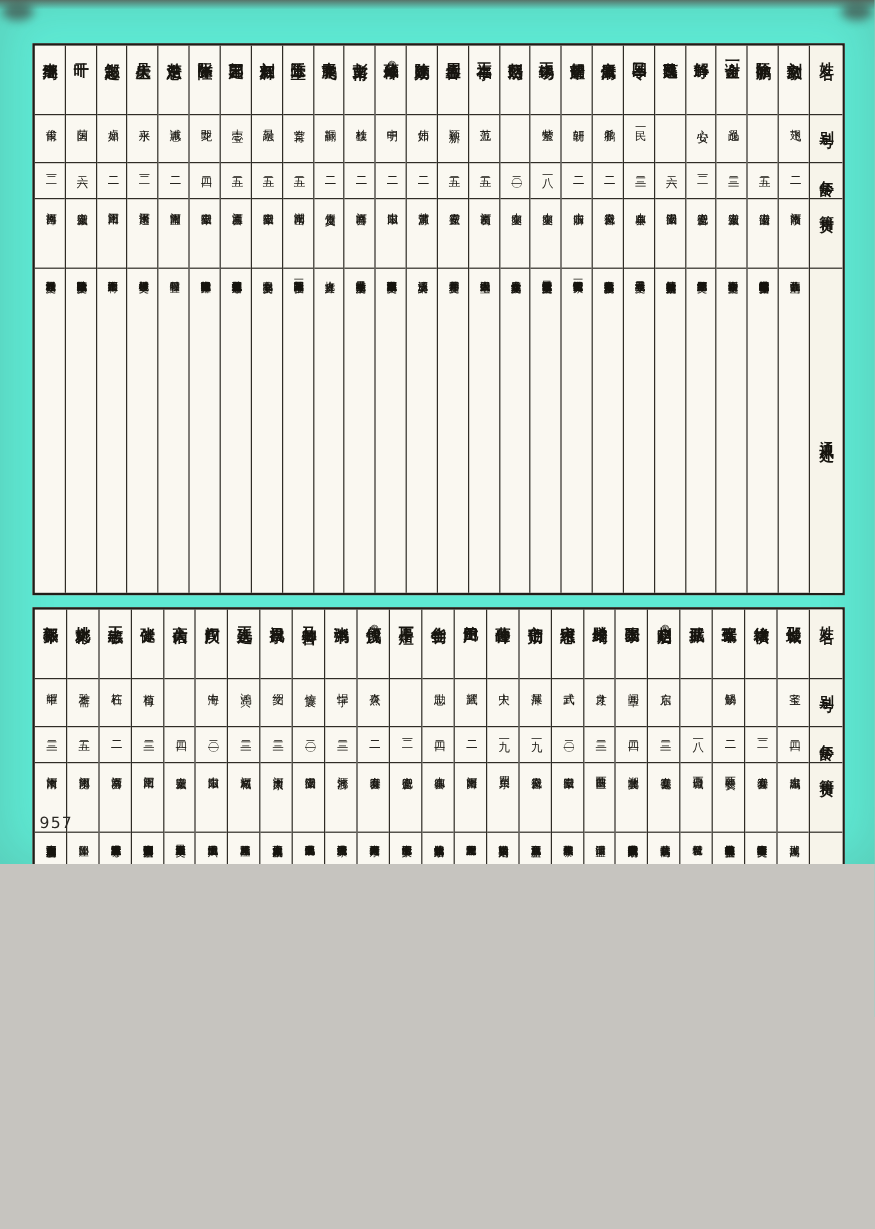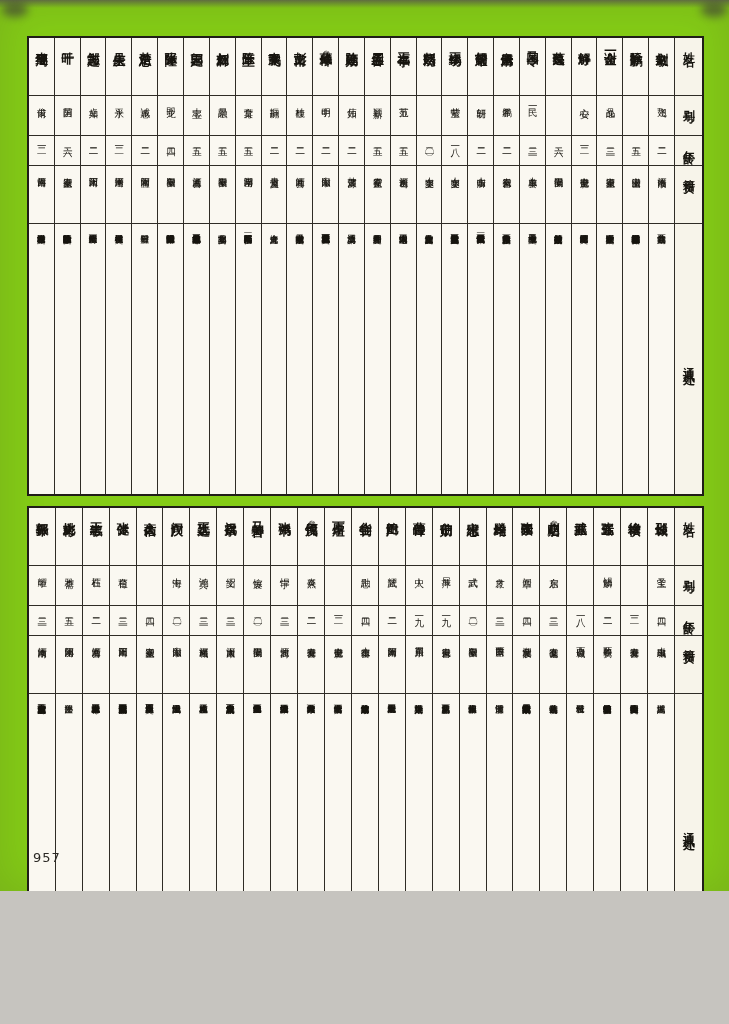--- a/index.html
+++ b/index.html
@@ -2,22 +2,22 @@
 <html><head>
 <meta charset="utf-8">
 <style>
   html,body{margin:0;padding:0}
   body{
     width:729px;height:1024px;
     background:#c6c4bf;
     font-family:"DejaVu Sans",sans-serif;
   }
   .sheet{
-    position:relative;width:729px;height:891px;
-    background:#84cc16;overflow:hidden;
+    position:relative;width:729px;height:720px;
+    background:#5eead4;overflow:hidden;
     box-shadow:inset 0 0 46px rgba(60,55,45,.18);
   }
   .scan-edge-top{
     position:absolute;top:0;left:0;right:0;height:8px;
     background:linear-gradient(to bottom,#56534c,rgba(86,83,76,0));
     opacity:.75;
   }
   .corner{position:absolute;width:26px;height:15px;background:#3e3c37;border-radius:50%;filter:blur(4px);opacity:.65}
   .corner.tl{top:2px;left:2px}
   .corner.tr{top:2px;right:2px}

